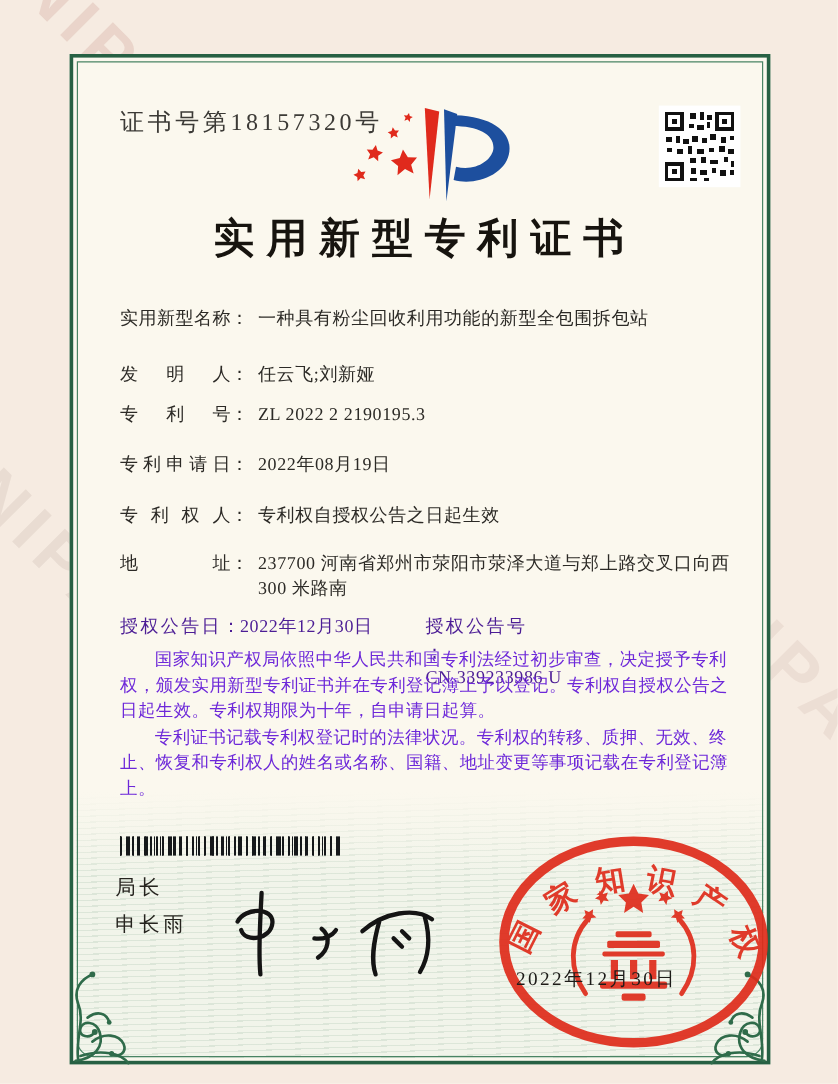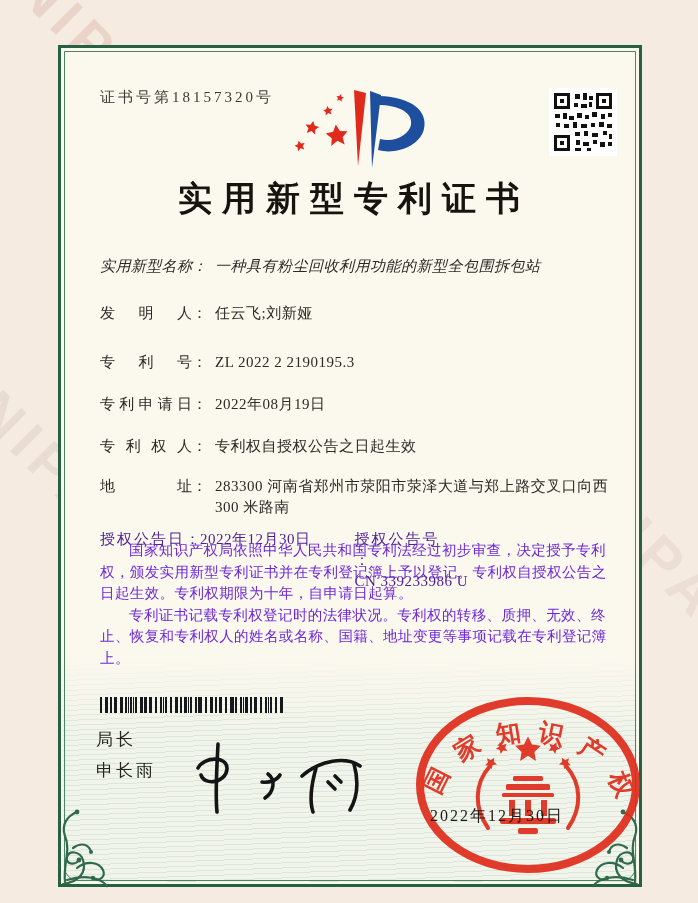--- a/index.html
+++ b/index.html
@@ -49,42 +49,42 @@
     background-color:#f1f4ea;
     border-radius:0 0 12px 12px;
   }
   .corner{position:absolute;width:96px;height:96px;z-index:3;}
   .corner.bl{left:-8px;bottom:-8px;}
   .corner.br{right:-8px;bottom:-8px;transform:scaleX(-1);}
 
   
   .cert-no{
     position:absolute;left:100px;top:88px;z-index:2;
-    font-size:15px;color:#3c3a36;letter-spacing:3px;
+    font-size:20px;color:#3c3a36;letter-spacing:3px;
   }
   .logo{position:absolute;left:282px;top:84px;z-index:2;}
   .qr{position:absolute;left:549px;top:88px;z-index:2;background:#fff;padding:2px;}
   .title{
     position:absolute;left:60px;right:60px;top:176px;z-index:2;
     text-align:center;font-size:34px;font-weight:bold;color:#17140f;
     letter-spacing:10px;text-indent:10px;
   }
 
   
   .rows{position:absolute;left:100px;right:78px;top:256px;z-index:2;}
   .field-row{display:flex;align-items:flex-start;font-size:15px;color:#2c2a26;line-height:21px;}
   .field-label{
     display:inline-block;width:92px;flex:none;
     text-align:justify;text-align-last:justify;
   }
   .field-colon{flex:none;margin-right:8px;}
   .field-value{letter-spacing:0.5px;}
-  .r0{margin-top:0;font-style:italic;}
+  .r0{margin-top:0;}
   .r1{margin-top:26px;}
-  .r2{margin-top:28px;align-items:flex-end;}
+  .r2{margin-top:12px;align-items:flex-end;}
   .r3{margin-top:21px;}
   .r4{margin-top:21px;}
   .r5{margin-top:19px;}
   .r5 .field-value{max-width:408px;}
   .grant-row{display:flex;font-size:15px;color:#4c1d95;margin-top:11px;line-height:21px;}
   .grant-pair{display:flex;}
   .grant-pair.second{margin-left:44px;flex-direction:column;}
   .grant-label{letter-spacing:2px;}
 
   
@@ -260,21 +260,21 @@
       <span class="field-value">2022年08月19日</span>
     </div>
     <div class="field-row r4">
       <span class="field-label">专利权人</span>
         <span class="field-colon">：</span>
       <span class="field-value">专利权自授权公告之日起生效</span>
     </div>
     <div class="field-row r5">
       <span class="field-label">地址</span>
         <span class="field-colon">：</span>
-      <span class="field-value">283300 河南省郑州市荥阳市荥泽大道与郑上路交叉口向西 300 米路南</span>
+      <span class="field-value">237700 河南省郑州市荥阳市荥泽大道与郑上路交叉口向西 300 米路南</span>
     </div>
     <div class="grant-row">
       <span class="grant-pair">
         <span class="grant-label">授权公告日</span>
           <span>：</span>
         <span class="field-value">2022年12月30日</span>
       </span>
       <span class="grant-pair second">
         <span class="grant-label">授权公告号</span>
           <span>：</span>

